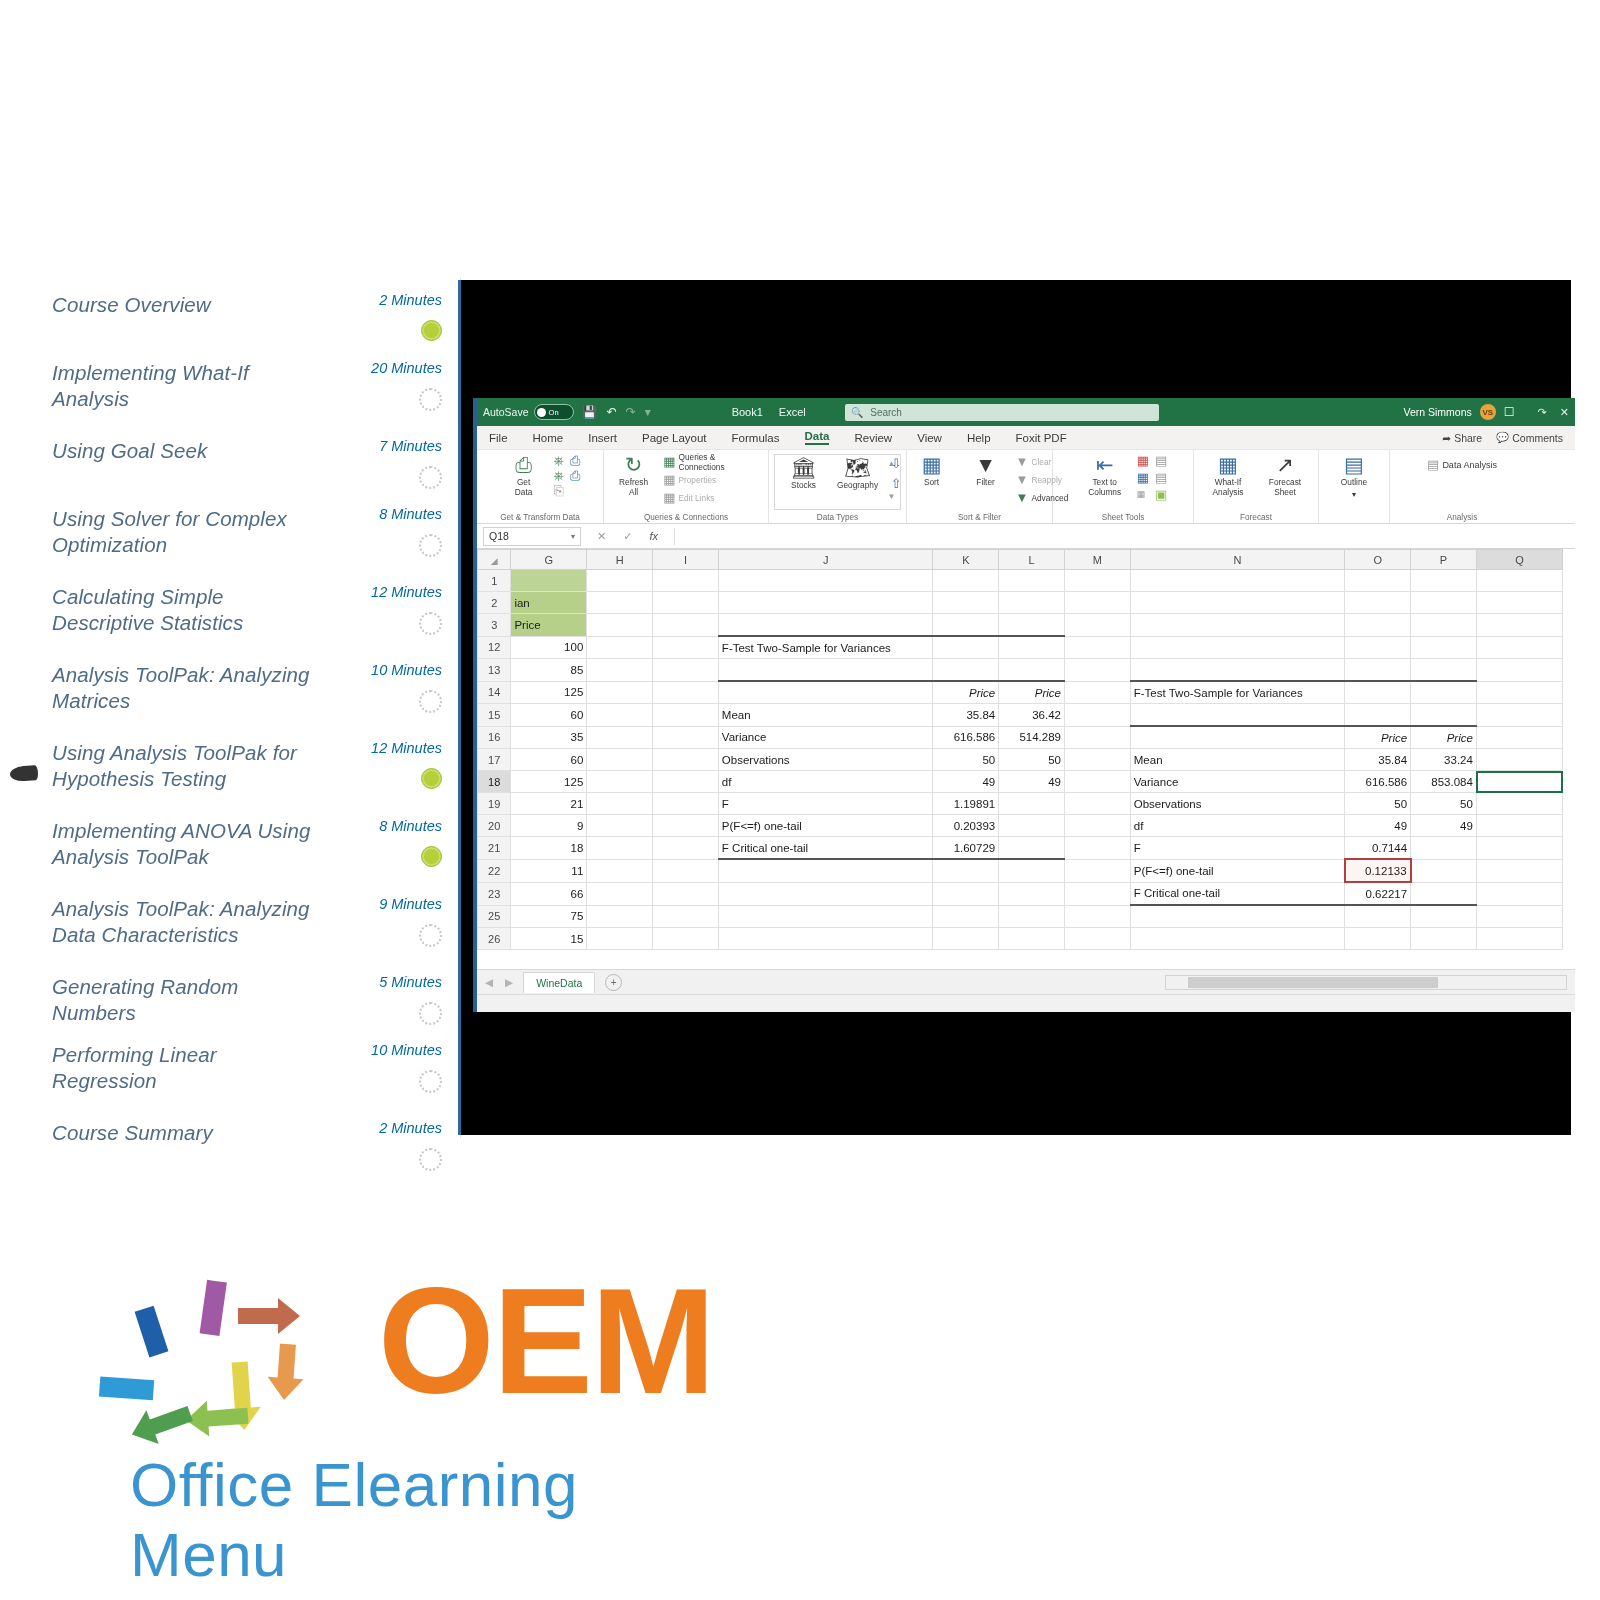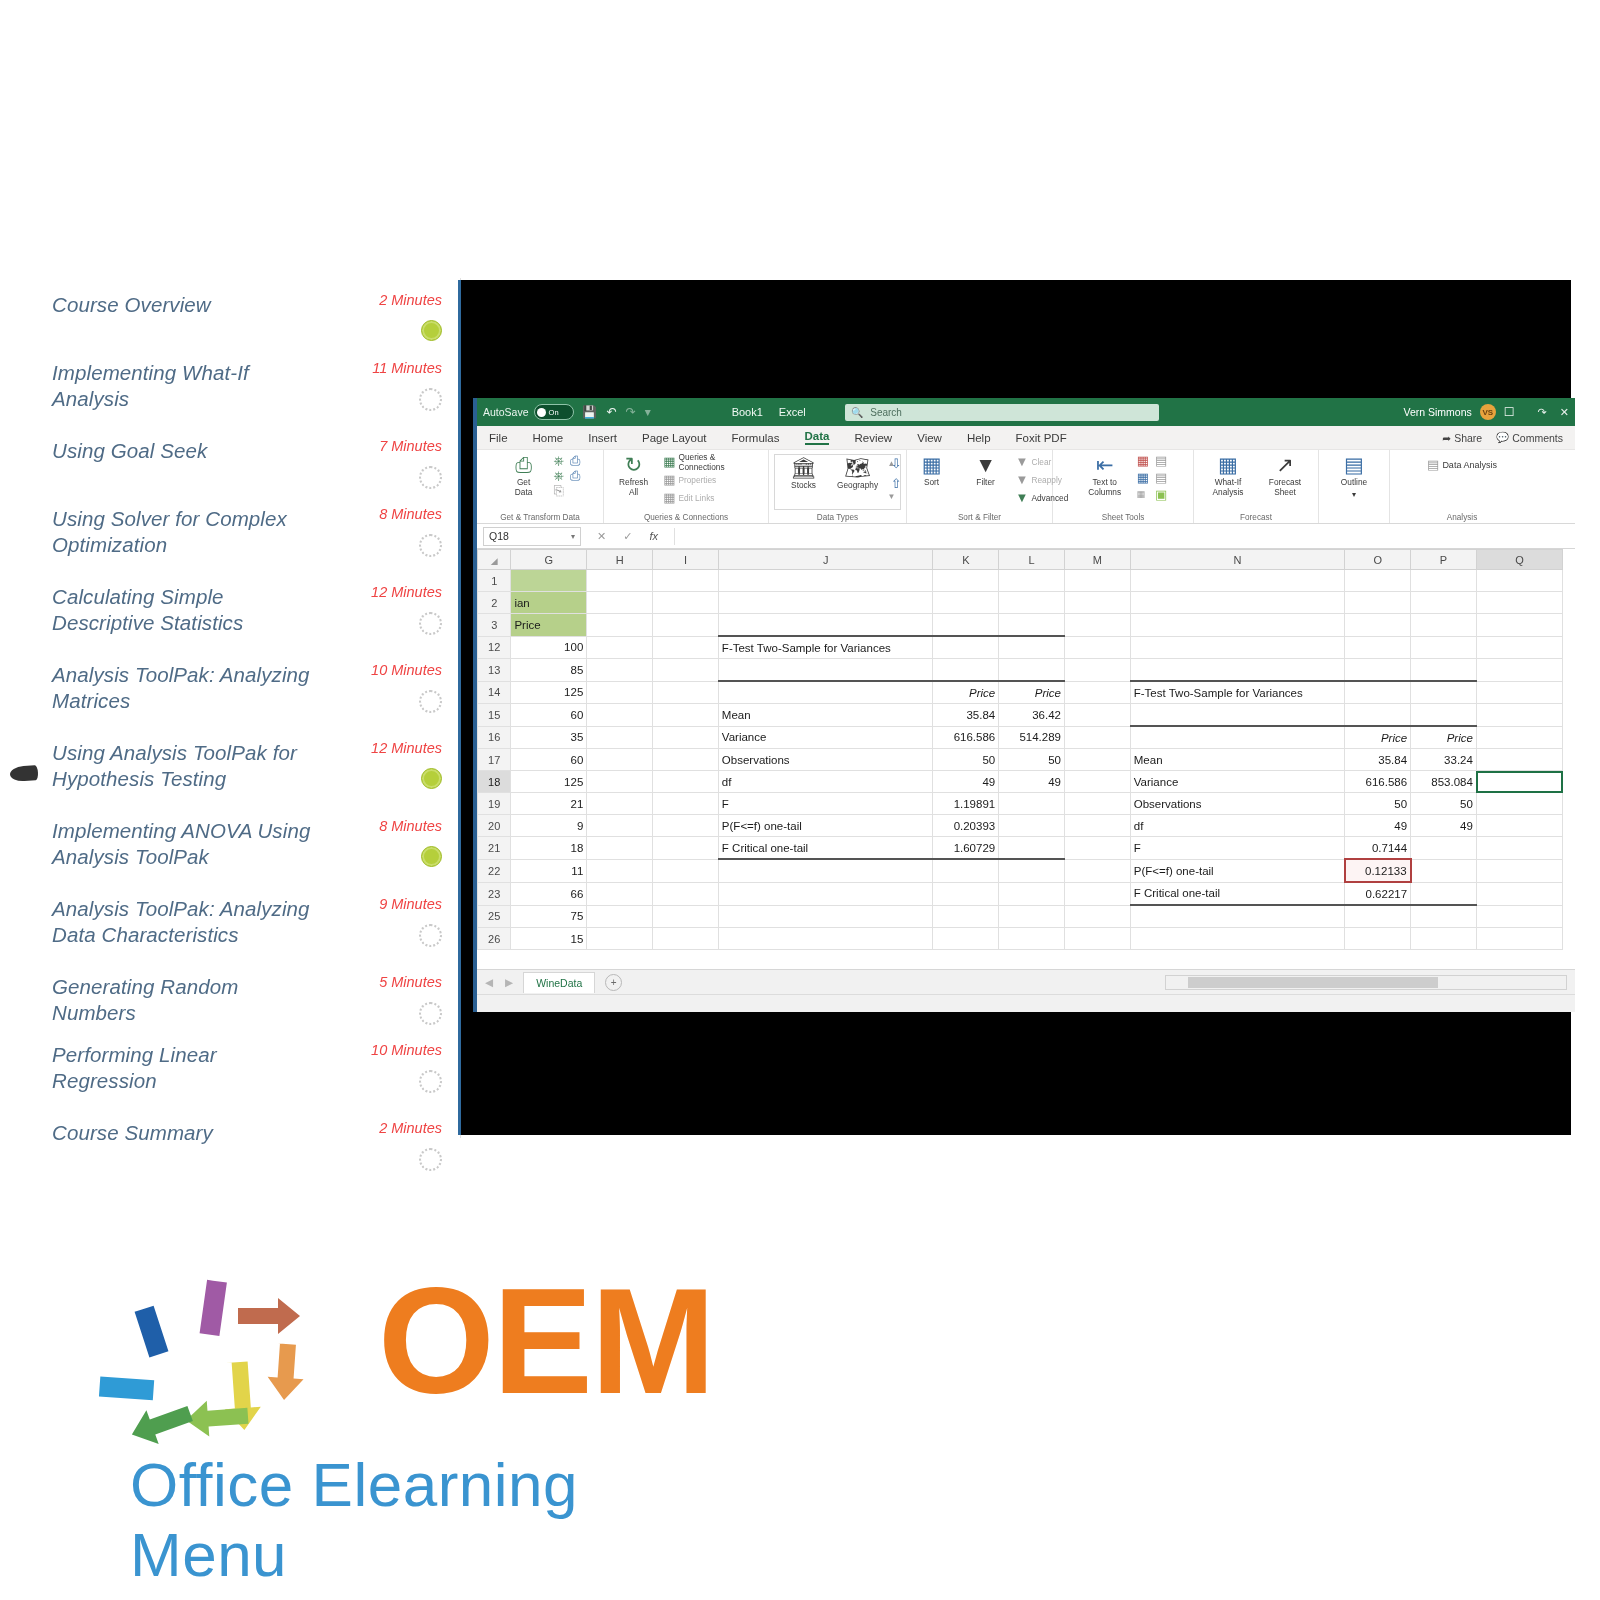--- a/index.html
+++ b/index.html
@@ -26,21 +26,21 @@
     transform:rotate(-4deg);
   }
   .course-title{
     flex:1 1 auto;color:#4f6b86;font-size:20.5px;line-height:25.5px;
     letter-spacing:.1px;padding-right:10px;
   }
   .course-meta{
     width:106px;flex:0 0 106px;text-align:right;padding-right:18px;
     display:flex;flex-direction:column;align-items:flex-end;
   }
-  .course-minutes{color:#ef4444;font-size:14.5px;line-height:16px;white-space:nowrap;}
+  .course-minutes{color:#0369a1;font-size:14.5px;line-height:16px;white-space:nowrap;}
   .status-dot{margin-top:12px;width:19px;height:19px;border-radius:50%;}
   .status-dot.done{background:#b5cf3b;border:1px solid #a2bd2c;box-shadow:inset 0 0 0 2px #c9dd6a;}
   .status-dot.todo{
     background:transparent;border:2px dotted #c9c9c9;
   }
 
   
   #video-frame{
     position:absolute;left:458px;top:280px;width:1110px;height:855px;
     background:#000000;border-left:3px solid #2f6a9e;
@@ -203,21 +203,21 @@
       <div class="course-title">Course Overview</div>
       <div class="course-meta">
         <div class="course-minutes">2 Minutes</div>
         <div class="status-dot done"></div>
       </div>
     </div>
     <div class="course-row" style="top: 82px;">
       <div class="bullet-slot"></div>
       <div class="course-title">Implementing What-If Analysis</div>
       <div class="course-meta">
-        <div class="course-minutes">11 Minutes</div>
+        <div class="course-minutes">20 Minutes</div>
         <div class="status-dot todo"></div>
       </div>
     </div>
     <div class="course-row" style="top: 160px;">
       <div class="bullet-slot"></div>
       <div class="course-title">Using Goal Seek</div>
       <div class="course-meta">
         <div class="course-minutes">7 Minutes</div>
         <div class="status-dot todo"></div>
       </div>

